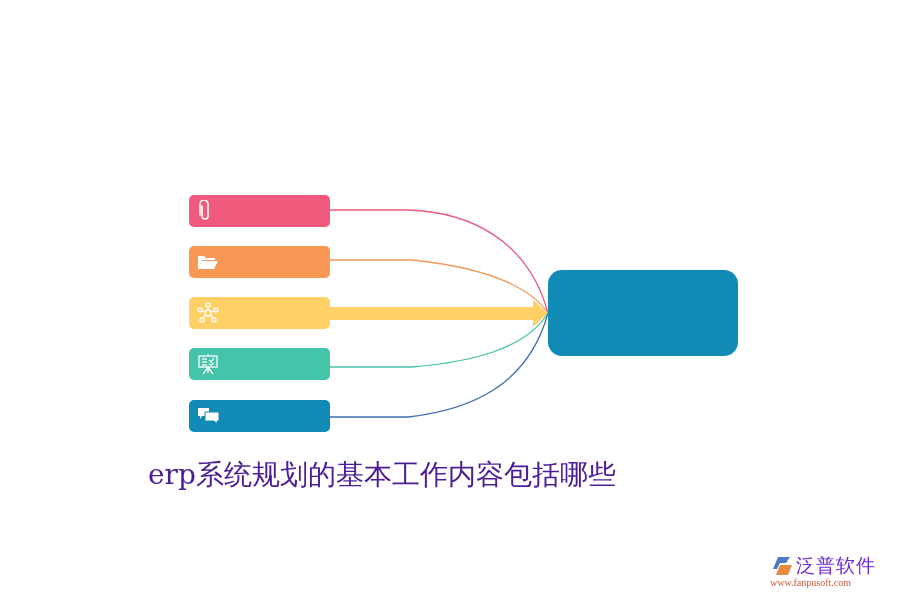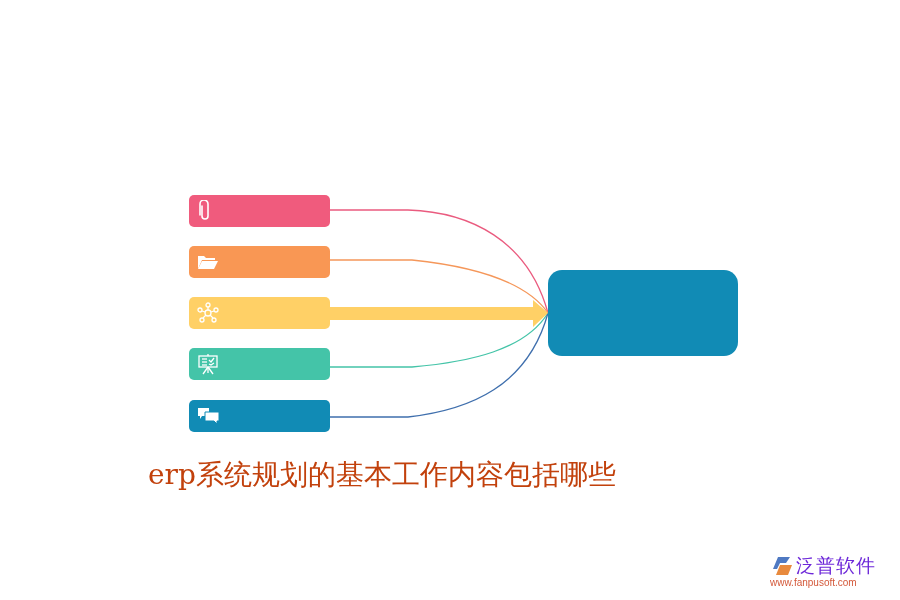--- a/index.html
+++ b/index.html
@@ -1,24 +1,24 @@
 <!DOCTYPE html>
 <html><head>
 <meta charset="utf-8">
 <style>
   html, body { margin: 0; padding: 0; background: #ffffff; }
   body { width: 900px; height: 600px; position: relative; overflow: hidden; font-family: "DejaVu Sans", sans-serif; }
   .canvas { position: absolute; left: 0; top: 0; width: 900px; height: 600px; }
   .node { position: absolute; left: 189px; width: 141px; height: 32px; border-radius: 5px; display: flex; align-items: center; padding-left: 8px; box-sizing: border-box; }
   .node svg { display: block; }
   .center-node { position: absolute; left: 548px; top: 270px; width: 190px; height: 86px; border-radius: 14px; }
-  .title { position: absolute; left: 148px; top: 456px; font-family: "DejaVu Serif", serif; font-size: 28px; color: #c2410c; letter-spacing: 0px; white-space: nowrap; }
+  .title { position: absolute; left: 148px; top: 456px; font-family: "DejaVu Serif", serif; font-size: 28px; color: #4c1d95; letter-spacing: 0px; white-space: nowrap; }
   .logo { position: absolute; left: 770px; top: 553px; width: 125px; height: 40px; }
   .logo-main { position: absolute; left: 26px; top: 0px; font-family: "DejaVu Sans", sans-serif; font-size: 19px; color: #6d28d9; white-space: nowrap; letter-spacing: 1px; }
-  .logo-url { position: absolute; left: 0px; top: 24px; font-family: Liberation Sans, sans-serif; font-size: 10px; color: #d4593a; white-space: nowrap; }
+  .logo-url { position: absolute; left: 0px; top: 24px; font-family: Liberation Serif, serif; font-size: 10px; color: #d4593a; white-space: nowrap; }
   .logo-mark { position: absolute; left: 2px; top: 3px; }
 </style>
 </head>
 <body>
 
 <div class="canvas">
 
   <svg class="canvas" width="900" height="600">
     <path d="M330,210 L408,210 C470,212 528,240 548,313" fill="none" stroke="#ea5b7f" stroke-width="1.3"></path>
     <path d="M330,260 L412,260 C470,266 525,280 548,313" fill="none" stroke="#f5975a" stroke-width="1.3"></path>

